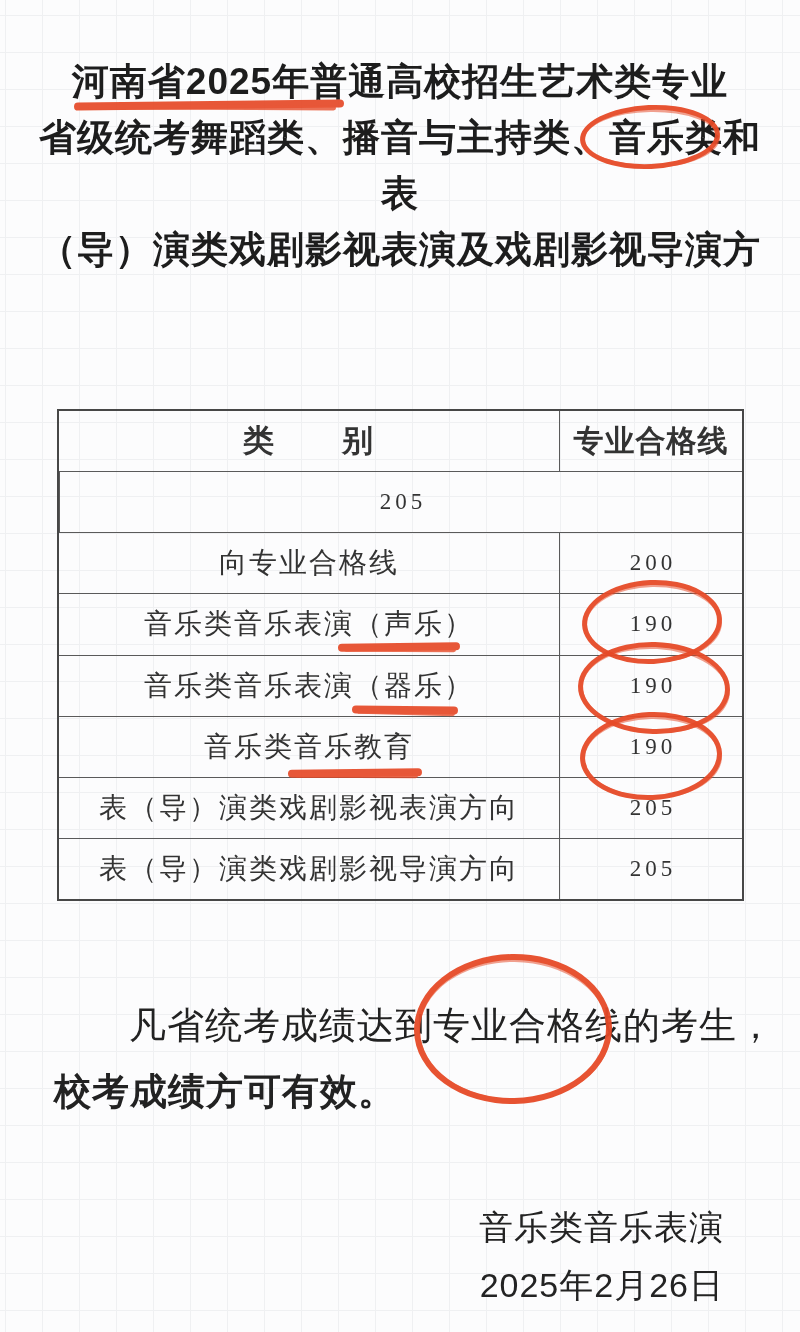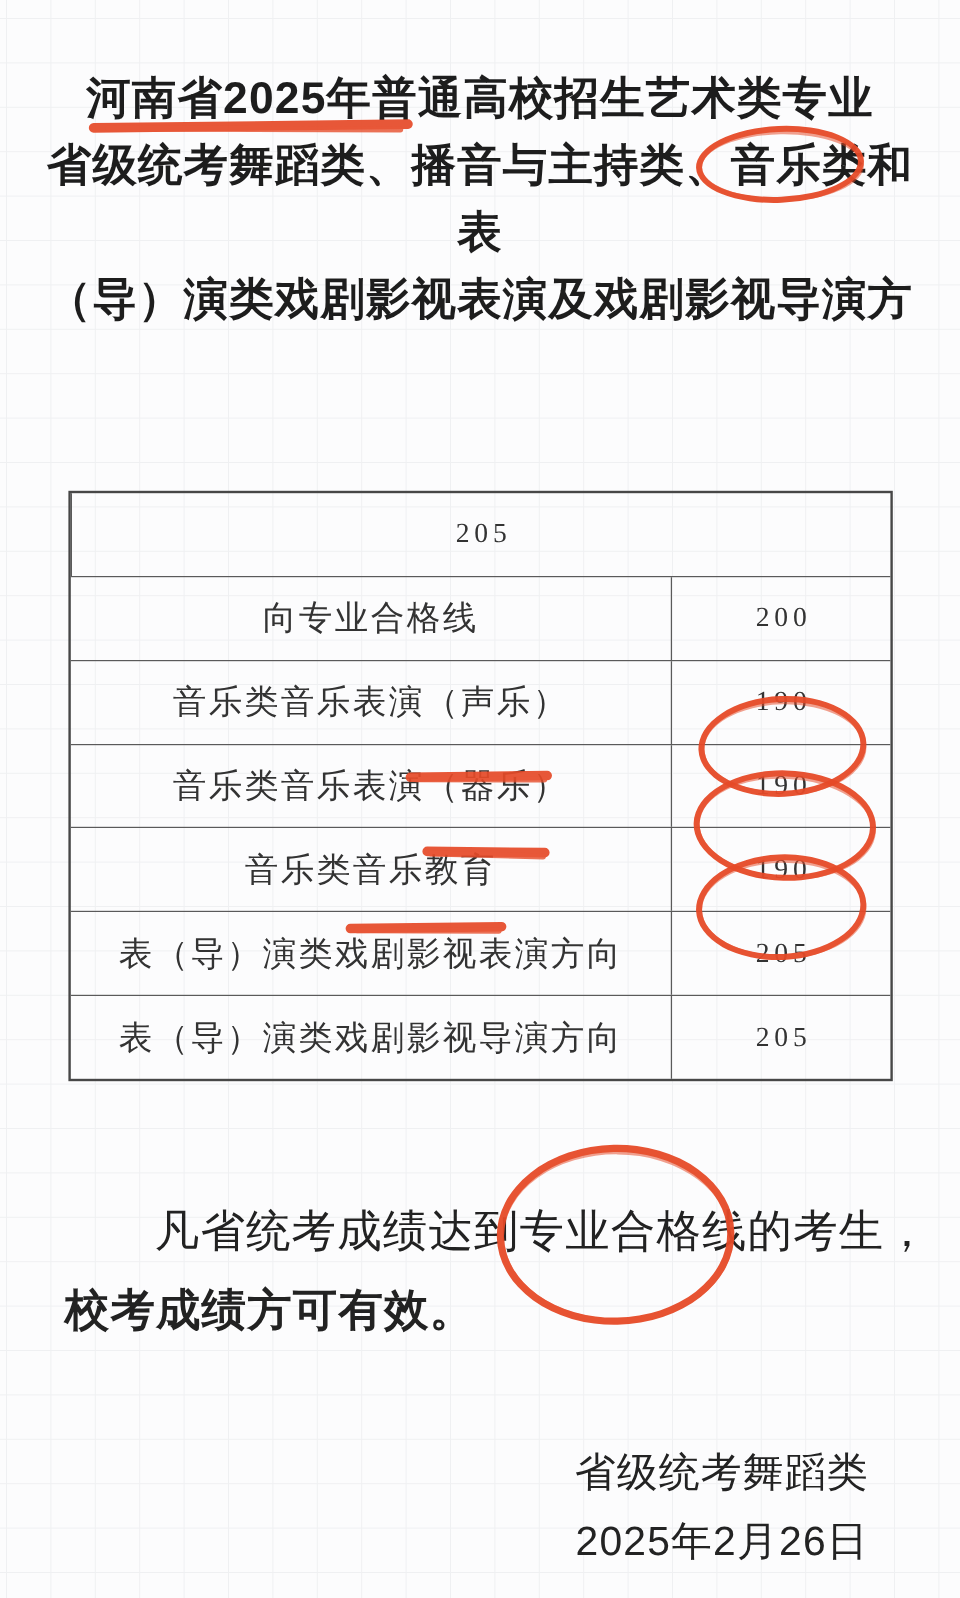--- a/index.html
+++ b/index.html
@@ -150,20 +150,24 @@
     <div>河南省2025年普通高校招生艺术类专业</div>
     <div>省级统考舞蹈类、播音与主持类、音乐类和</div>
     <div>表</div>
     <div>（导）演类戏剧影视表演及戏剧影视导演方</div>
   </div>
 
   <div class="red-underline" style="left:74px;top:101px;width:270px;"></div>
   <div class="red-circle" style="left:580px;top:105px;width:140px;height:64px;"></div>
 
   <div class="score-table">
+    <div class="t-row t-head">
+      <div class="t-cell t-cat">类　　别</div>
+      <div class="t-cell t-val">专业合格线</div>
+    </div>
     <div class="t-row">
       <div class="t-cell t-val">205</div>
     </div>
     <div class="t-row">
       <div class="t-cell t-cat">向专业合格线</div>
       <div class="t-cell t-val">200</div>
     </div>
     <div class="t-row">
       <div class="t-cell t-cat">音乐类音乐表演（声乐）</div>
       <div class="t-cell t-val">190</div>
@@ -191,17 +195,17 @@
   <div class="red-circle" style="left:580px;top:712px;width:142px;height:88px;"></div>
   <div class="red-underline" style="left:338px;top:643px;width:122px;"></div>
   <div class="red-underline" style="left:352px;top:706px;width:106px;transform:rotate(0.6deg);"></div>
   <div class="red-underline" style="left:288px;top:769px;width:134px;"></div>
 
   <div class="note-line l1">凡省统考成绩达到专业合格线的考生，</div>
   <div class="note-line l2">校考成绩方可有效。</div>
   <div class="red-circle" style="left:414px;top:954px;width:198px;height:150px;border-width:6px;transform:rotate(-1.2deg);"></div>
 
   <div class="footer-block">
-    <div>省级统考舞蹈类</div>
+    <div>音乐类音乐表演</div>
     <div>2025年2月26日</div>
   </div>
 
 </div>
 
 </body></html>

